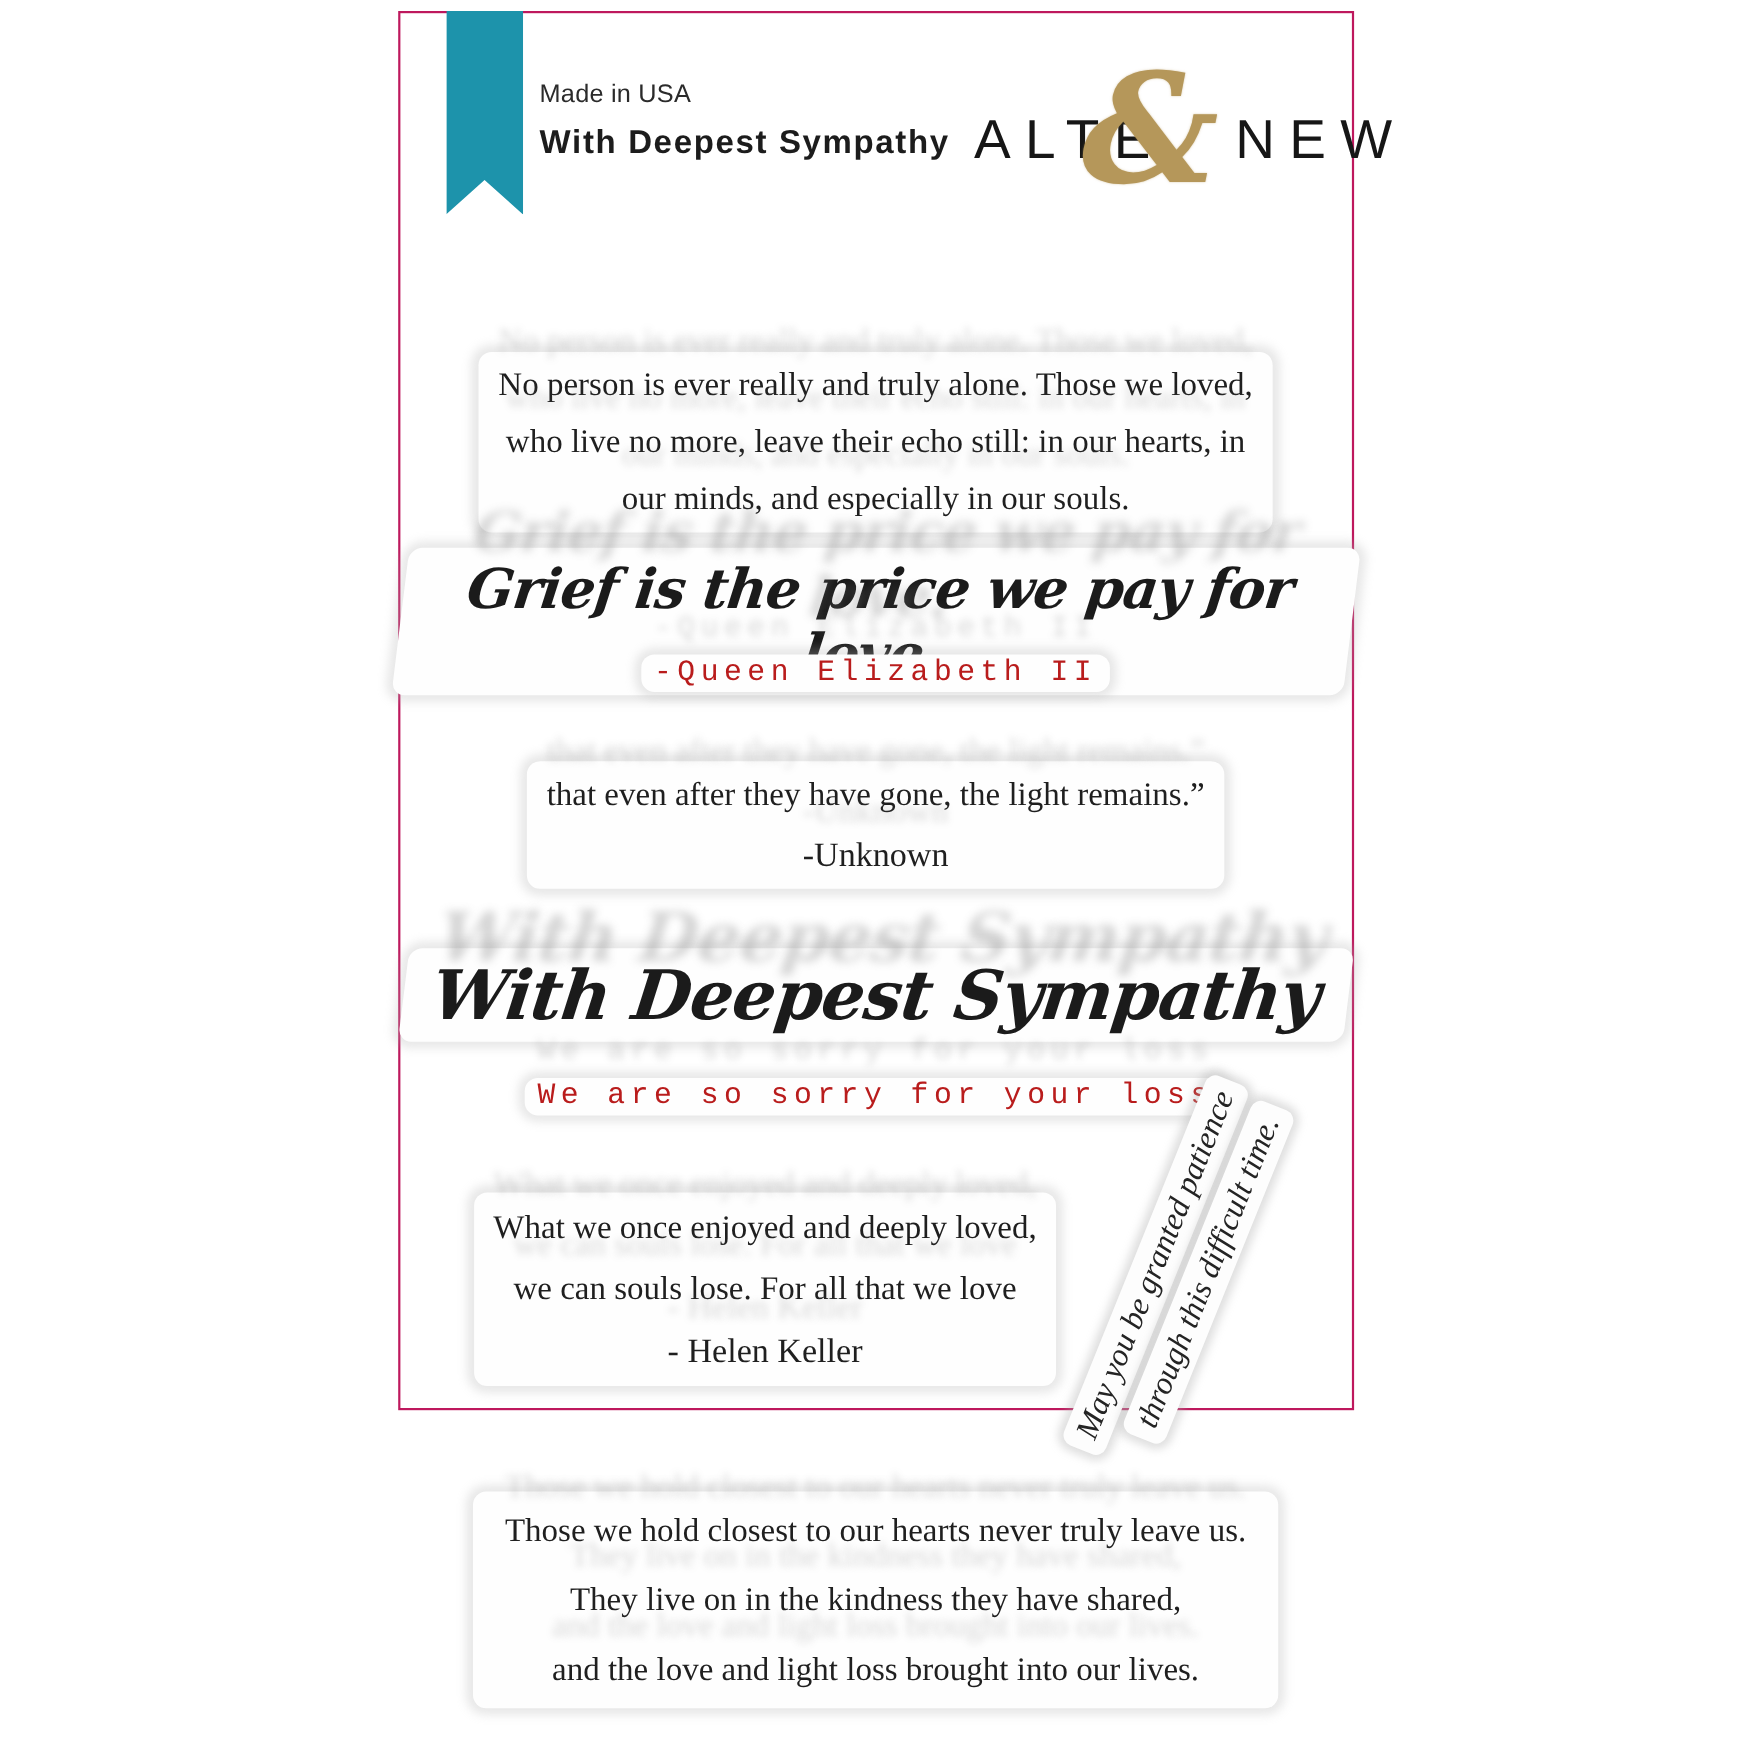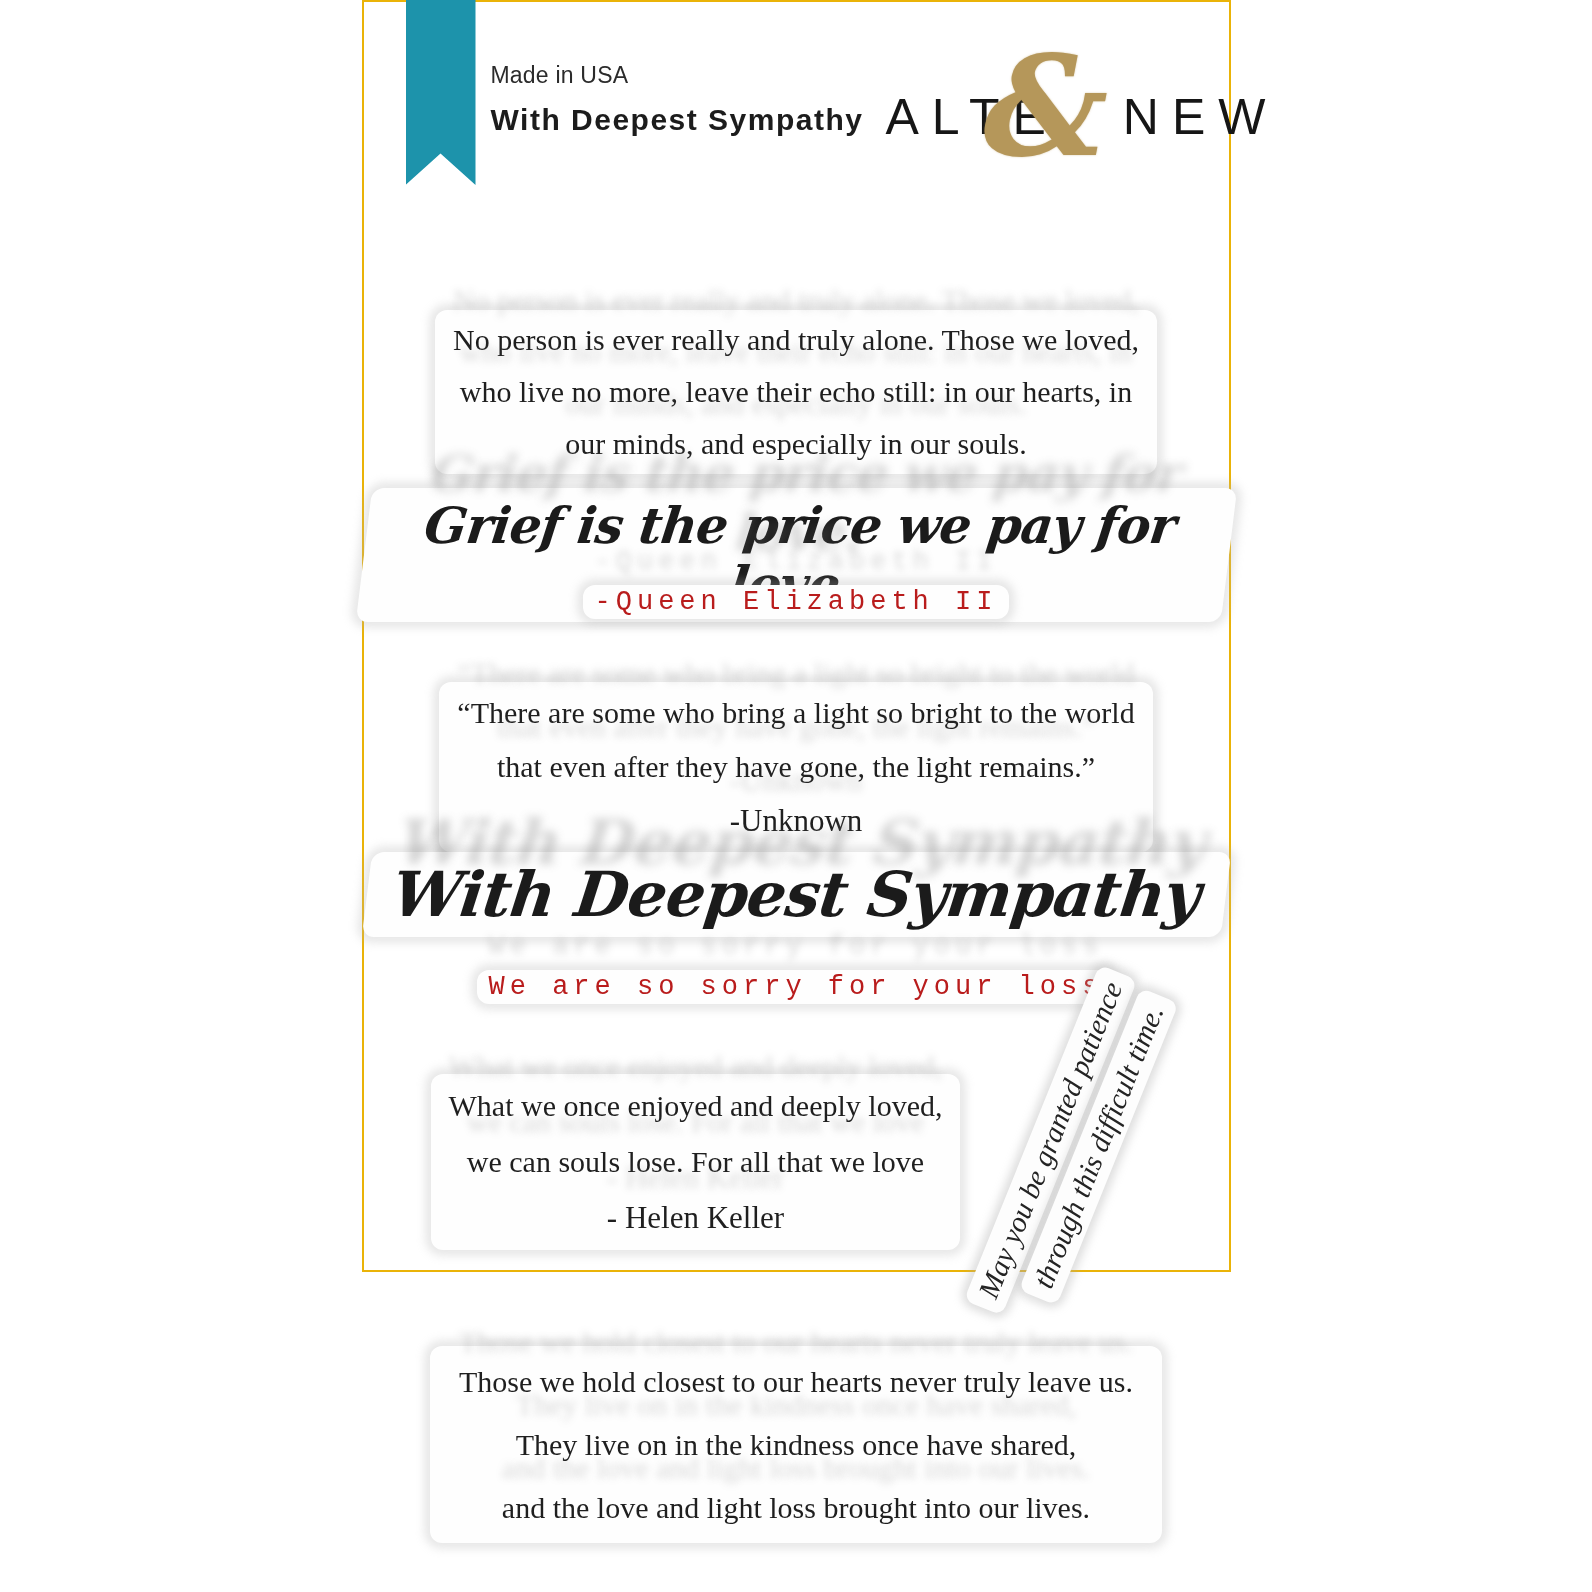--- a/index.html
+++ b/index.html
@@ -1,20 +1,20 @@
 <!DOCTYPE html>
 <html><head>
 <meta charset="utf-8">
 <style>
   * { margin:0; padding:0; box-sizing:border-box; }
   html,body { background:#ffffff; width:1592px; height:1592px; overflow:hidden;
               font-family:"Liberation Sans", sans-serif; }
 
-  .panel { position:relative; width:869px; height:1272px; margin:0 auto;
-           border:2px solid #eab308; background:#ffffff; }
+  .panel { position:relative; width:869px; height:1272px; margin:10px auto;
+           border:2px solid #be185d; background:#ffffff; }
 
   
   .ribbon { position:absolute; left:42px; top:-2px; width:70px; height:185px;
             clip-path:polygon(0 0, 100% 0, 100% 100%, 50% 83%, 0 100%);
             box-shadow:inset 0 0 0 200px currentColor; color:#1D93AB; }
   .header-info { position:absolute; left:127px; top:58px; color:#2b2b2b; }
   .header-info .small { font-size:23px; line-height:31px; letter-spacing:0.2px; }
   .header-info .title { margin-top:12px; font-size:30px; font-weight:bold; letter-spacing:1.5px; color:#1c1c1c; }
 
   .logo { position:absolute; left:522px; top:86px; display:flex; align-items:center;
@@ -86,21 +86,20 @@
 
   <div class="row" style="top:486px;">
     <div class="stamp script grief ghost-big">Grief is the price we pay for love.</div>
   </div>
   <div class="row" style="top:583px;">
     <div class="stamp mono queen ghost">-Queen Elizabeth II</div>
   </div>
 
   <div class="row" style="top:680px;">
     <div class="stamp serif ghost q-lines" style="line-height:54px;">
-      <div>“There are some who bring a light so bright to the world</div>
       <div>that even after they have gone, the light remains.”</div>
       <div class="attrib">-Unknown</div>
     </div>
   </div>
 
   <div class="row" style="top:850px;">
     <div class="stamp script sympathy ghost-big">With Deepest Sympathy</div>
   </div>
   <div class="row" style="top:968px;">
     <div class="stamp mono sorry ghost">We are so sorry for your loss</div>
@@ -115,18 +114,18 @@
     <div class="stamp serif ghost q-lines" style="line-height:56px; font-size:30px;">
       <div>What we once enjoyed and deeply loved,</div>
       <div>we can souls lose. For all that we love</div>
       <div class="attrib">- Helen Keller</div>
     </div>
   </div>
 
   <div class="row" style="top:1344px;">
     <div class="stamp serif ghost q-lines-wide">
       <div>Those we hold closest to our hearts never truly leave us.</div>
-      <div>They live on in the kindness once have shared,</div>
+      <div>They live on in the kindness they have shared,</div>
       <div>and the love and light loss brought into our lives.</div>
     </div>
   </div>
 
 </div>
 
 </body></html>

